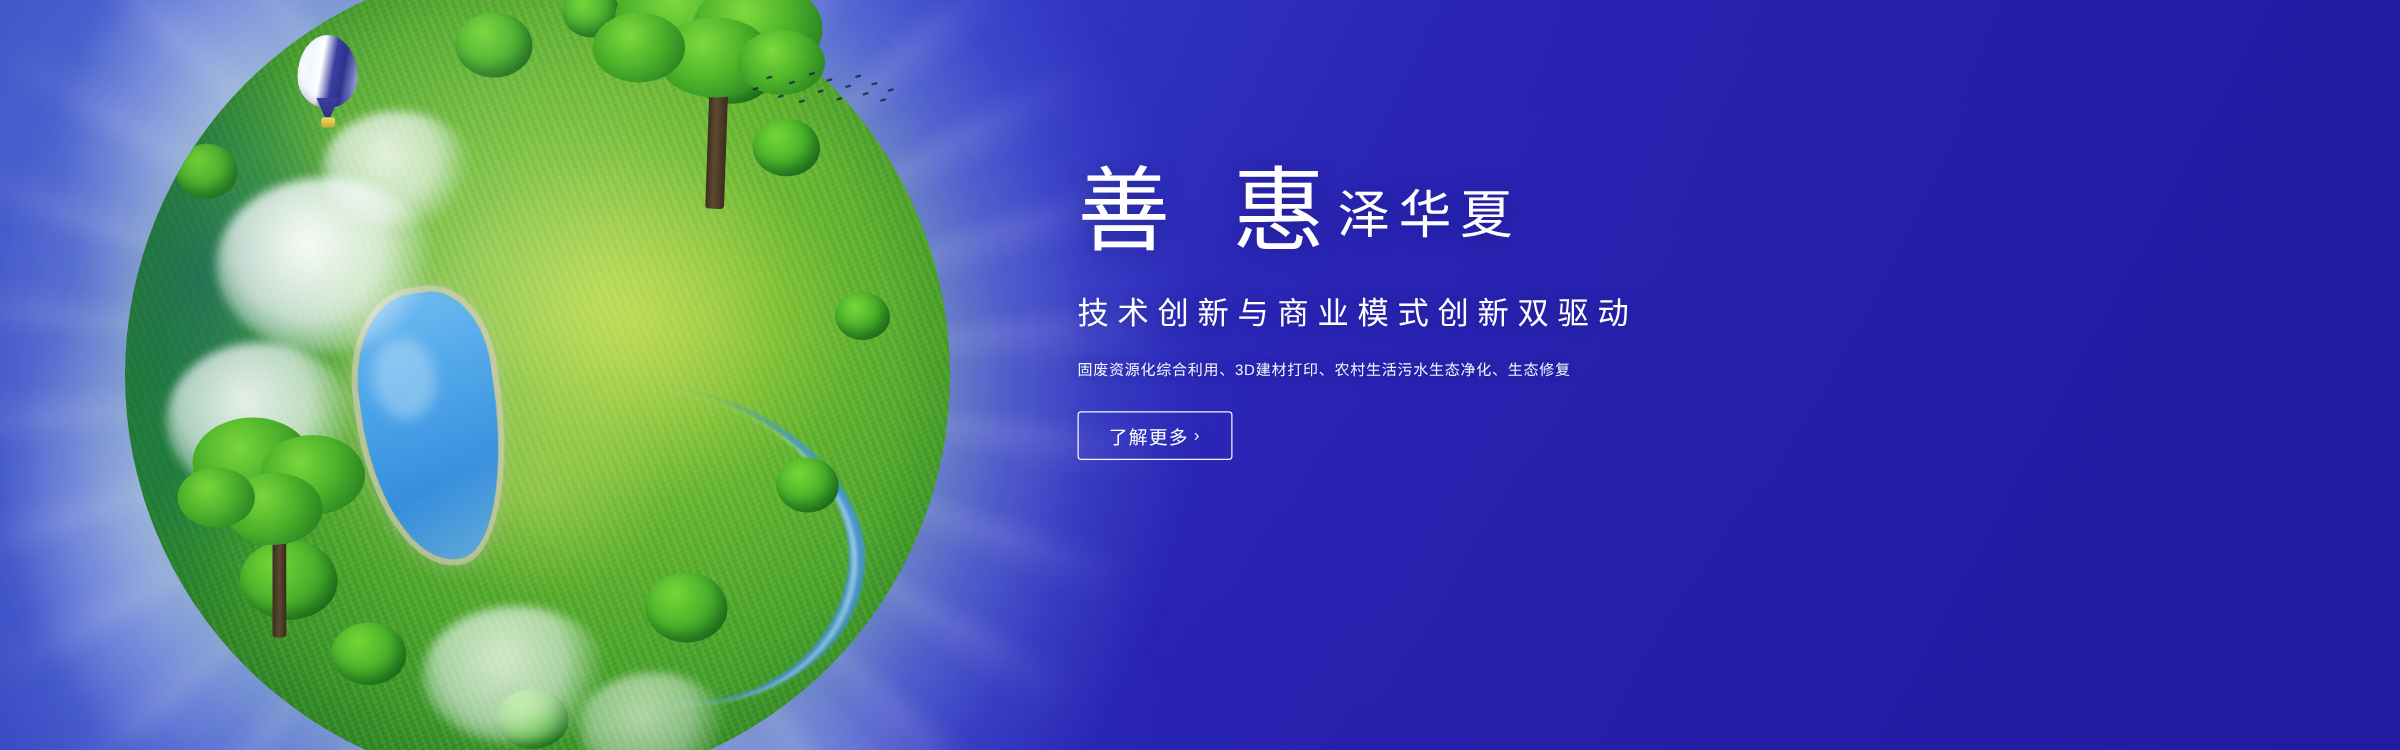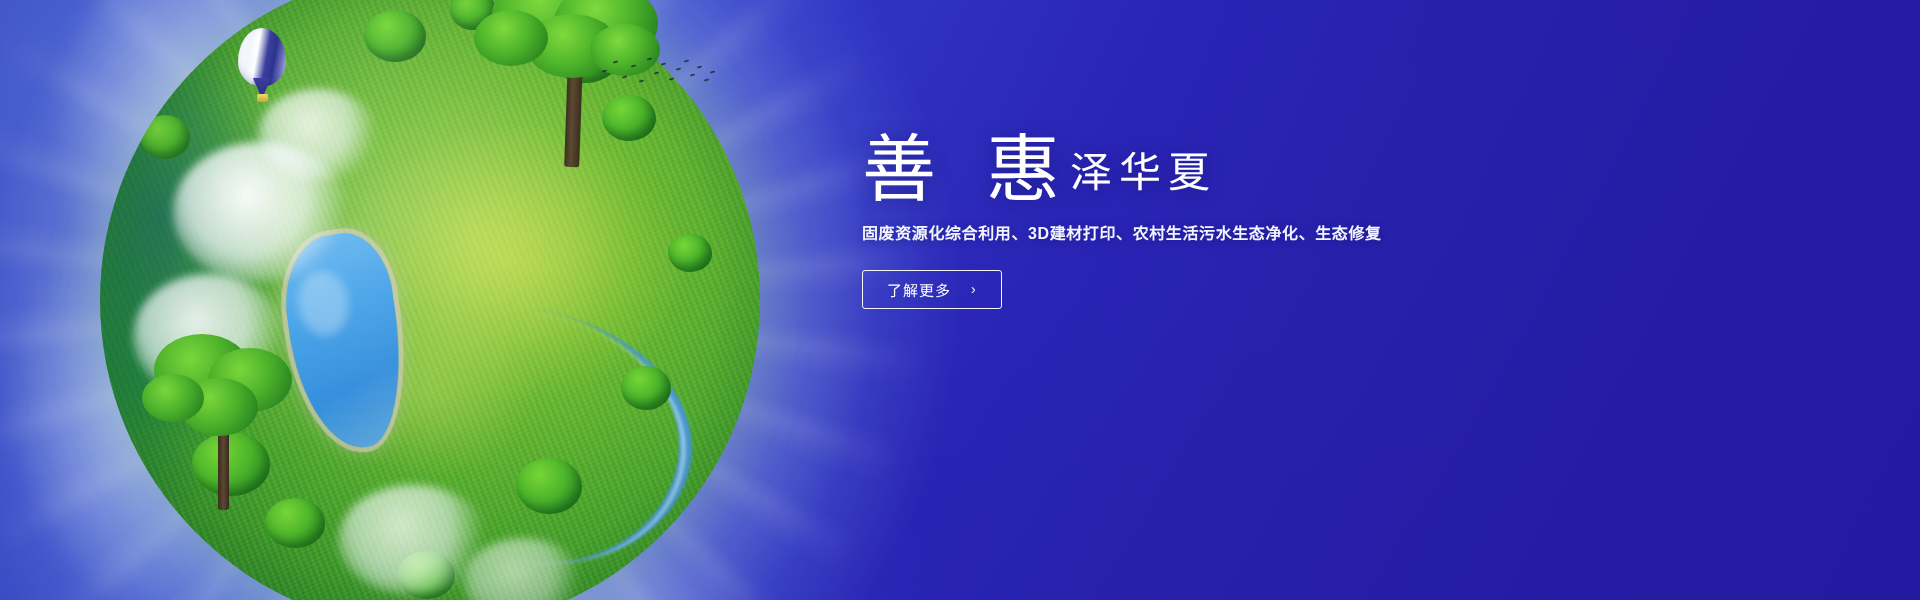--- a/index.html
+++ b/index.html
@@ -375,32 +375,32 @@
     font-size: 25px;
     letter-spacing: 7px;
     font-weight: 400;
     white-space: nowrap;
     text-shadow: 0 1px 10px rgba(16,16,90,0.40);
   }
 
   .desc {
     margin-top: 20px;
     color: #f2f4ff;
-    font-size: 16px;
+    font-size: 12px;
     letter-spacing: .6px;
-    font-weight: 700;
+    font-weight: 400;
     white-space: nowrap;
     text-shadow: 0 1px 8px rgba(16,16,90,0.35);
   }
 
   .cta {
     display: inline-flex;
     align-items: center;
     justify-content: center;
-    gap: 20px;
+    gap: 4px;
     margin-top: 26px;
     padding: 0 24px;
     height: 39px;
     min-width: 116px;
     box-sizing: border-box;
     border: 1px solid rgba(255,255,255,0.95);
     border-radius: 3px;
     background: transparent;
     color: #ffffff;
     font-size: 15px;
@@ -505,20 +505,21 @@
 
   <div class="content">
 
     <div class="headline">
       <span class="hl-big">善</span>
       <span class="hl-gap"></span>
       <span class="hl-big">惠</span>
       <span class="hl-small">泽华夏</span>
     </div>
 
+    <div class="subtitle">技术创新与商业模式创新双驱动</div>
 
     <div class="desc">固废资源化综合利用、3D建材打印、农村生活污水生态净化、生态修复</div>
 
     <a class="cta" href="#">
       <span>了解更多</span>
       <span class="chev">›</span>
     </a>
 
   </div>
 </div>

